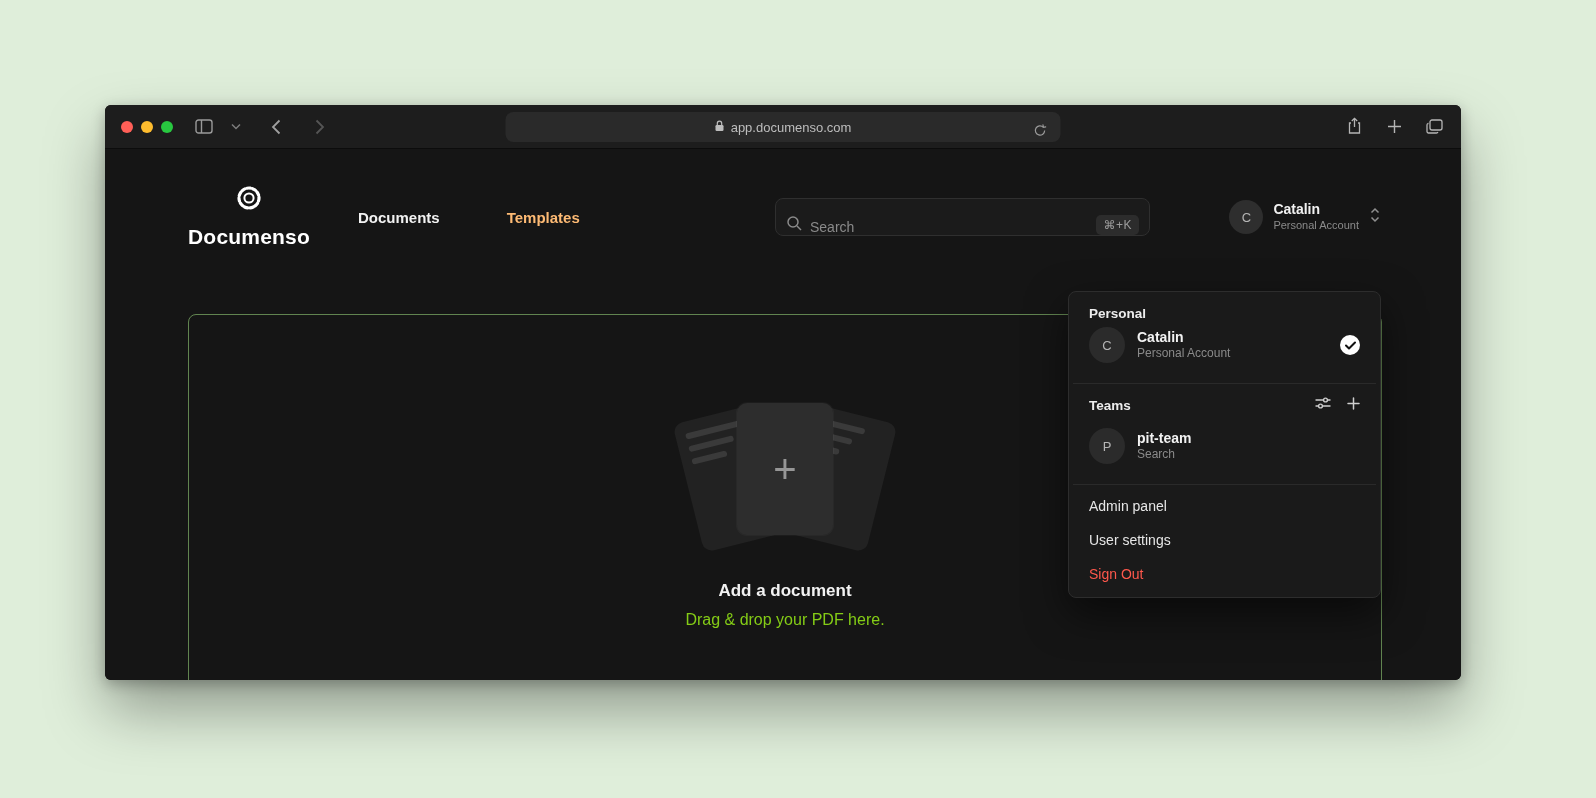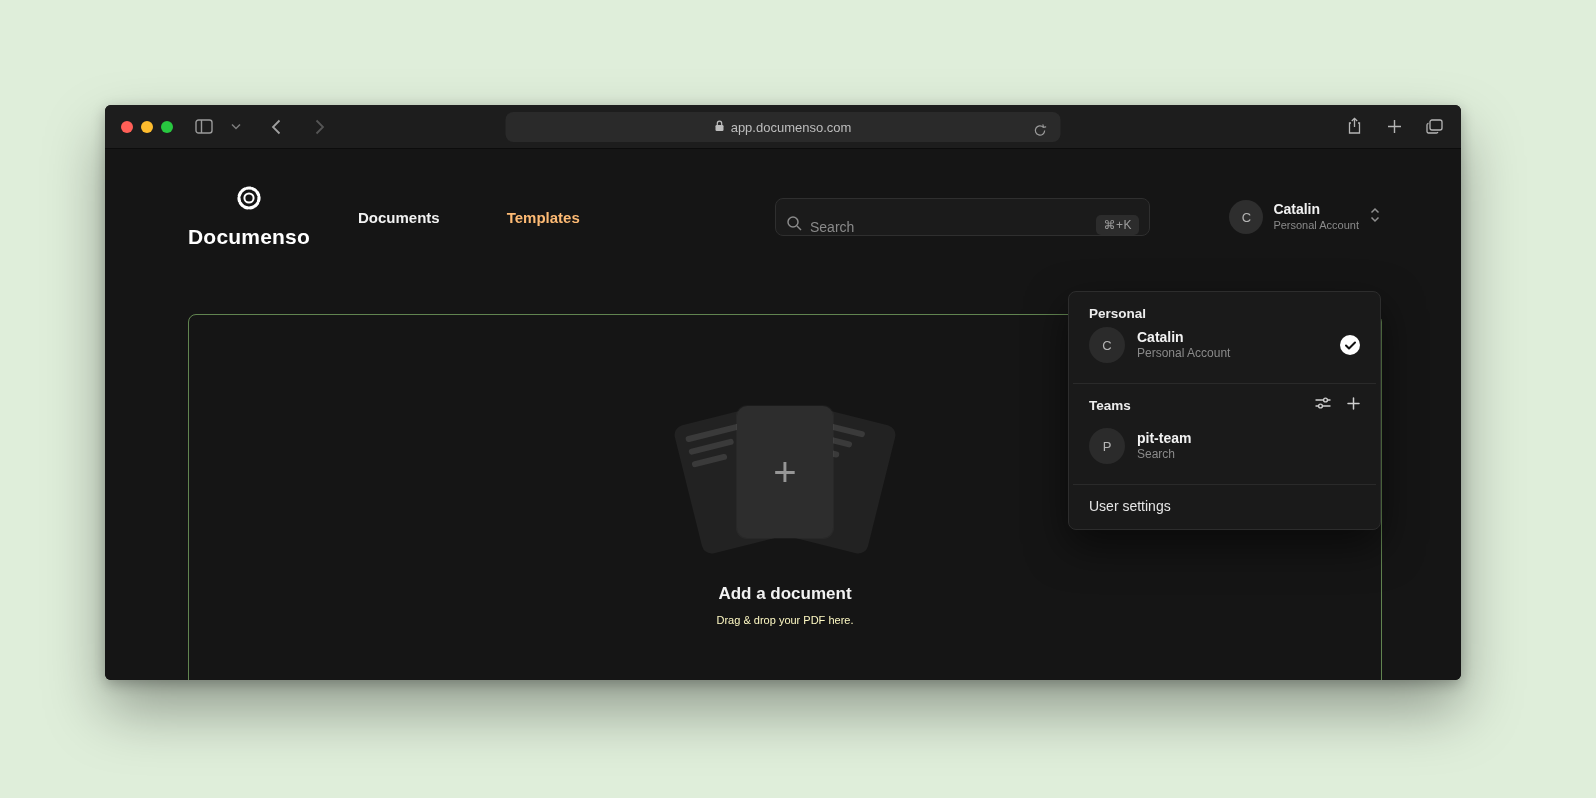--- a/index.html
+++ b/index.html
@@ -104,21 +104,21 @@
     position:absolute; width:96px; height:132px; border-radius:10px;
     background:#242424; top:10px; left:67px; padding:12px 10px;
   }
   .card.left  { transform:translate(-50px,8px) rotate(-14deg); background:#222; }
   .card.right { transform:translate(50px,8px) rotate(14deg);  background:#222; }
   .card.center { z-index:2; background:#2d2d2d; display:flex; align-items:center; justify-content:center; box-shadow:0 0 0 1px rgba(255,255,255,.03); }
   .stripe { height:6px; border-radius:3px; background:#3a3a3a; margin-bottom:7px; }
   .stripe.s1 { width:56px; } .stripe.s2 { width:46px; } .stripe.s3 { width:36px; }
   .plus-glyph { color:#969696; font-size:40px; font-weight:300; line-height:1; }
   .dz-title { color:#f2f2f2; font-size:17px; font-weight:700; margin-bottom:10px; }
-  .dz-sub { color:#fef9c3; font-size:11px; }
+  .dz-sub { color:#84cc16; font-size:16px; }
 </style>
 </head>
 <body>
 
 <div class="window">
 
   <div class="chrome">
     <div class="traffic">
       <span class="light red"></span>
       <span class="light yellow"></span>
@@ -296,17 +296,19 @@
           <span class="avatar">P</span>
           <span class="row-text">
             <span class="row-name">pit-team</span>
             <span class="row-sub">Search</span>
           </span>
         </div>
       </div>
 
       <div class="menu-divider"></div>
 
+      <div class="menu-item">Admin panel</div>
       <div class="menu-item">User settings</div>
+      <div class="menu-item danger">Sign Out</div>
     </div>
 
   </div>
 </div>
 
 </body></html>

